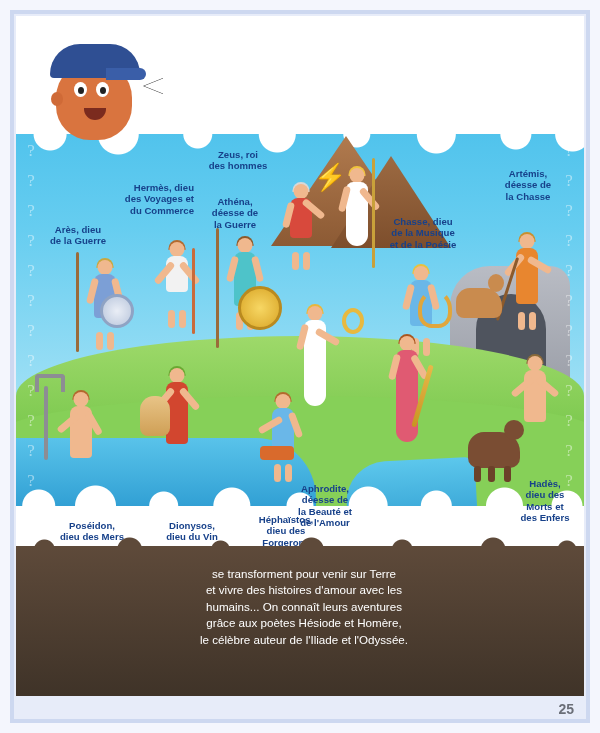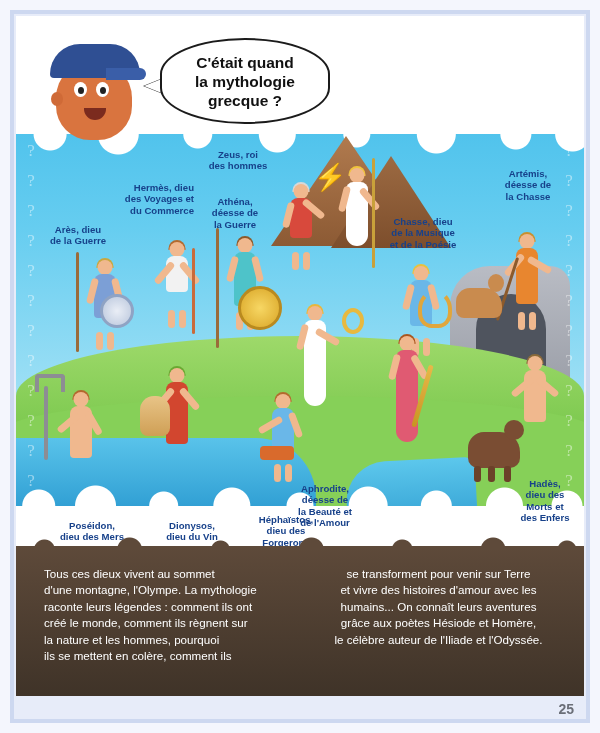--- a/index.html
+++ b/index.html
@@ -406,25 +406,20 @@
       <div class="boy-face"></div>
       <div class="boy-ear"></div>
       <div class="boy-cap"></div>
       <div class="boy-cap-brim"></div>
       <div class="boy-eye l"></div>
       <div class="boy-eye r"></div>
       <div class="boy-mouth"></div>
     </div>
 
     <div class="bubble-tail"></div>
-    <div class="bubble">
-      <div class="bubble-text">C'était quand
-la mythologie
-grecque ?</div>
-    </div>
 
 
     <div class="fig" style="left:272px; top:168px; width:26px; height:70px;">
       <div class="hair" style="background:#d8d8d8;"></div>
       <div class="head"></div>
       <div class="body" style="height:40px; background:#d8493c;"></div>
       <div class="arm l"></div>
       <div class="arm r" style="transform:rotate(-50deg); top:12px;"></div>
       <div class="leg l"></div>
       <div class="leg r"></div>
@@ -588,26 +583,20 @@
 la Beauté et
 de l'Amour</div>
     <div class="label" style="left:498px; top:462px; width:62px;">Hadès,
 dieu des
 Morts et
 des Enfers</div>
   </div>
 
   <div class="bottom-band">
     <div class="body-cols">
-      <div class="body-col left">Tous ces dieux vivent au sommet
-d'une montagne, l'Olympe. La mythologie
-raconte leurs légendes : comment ils ont
-créé le monde, comment ils règnent sur
-la nature et les hommes, pourquoi
-ils se mettent en colère, comment ils</div>
       <div class="body-col right">se transforment pour venir sur Terre
 et vivre des histoires d'amour avec les
 humains... On connaît leurs aventures
 grâce aux poètes Hésiode et Homère,
 le célèbre auteur de  l'Iliade et l'Odyssée.</div>
     </div>
   </div>
 
   <div class="page-num">25</div>
 </div>

